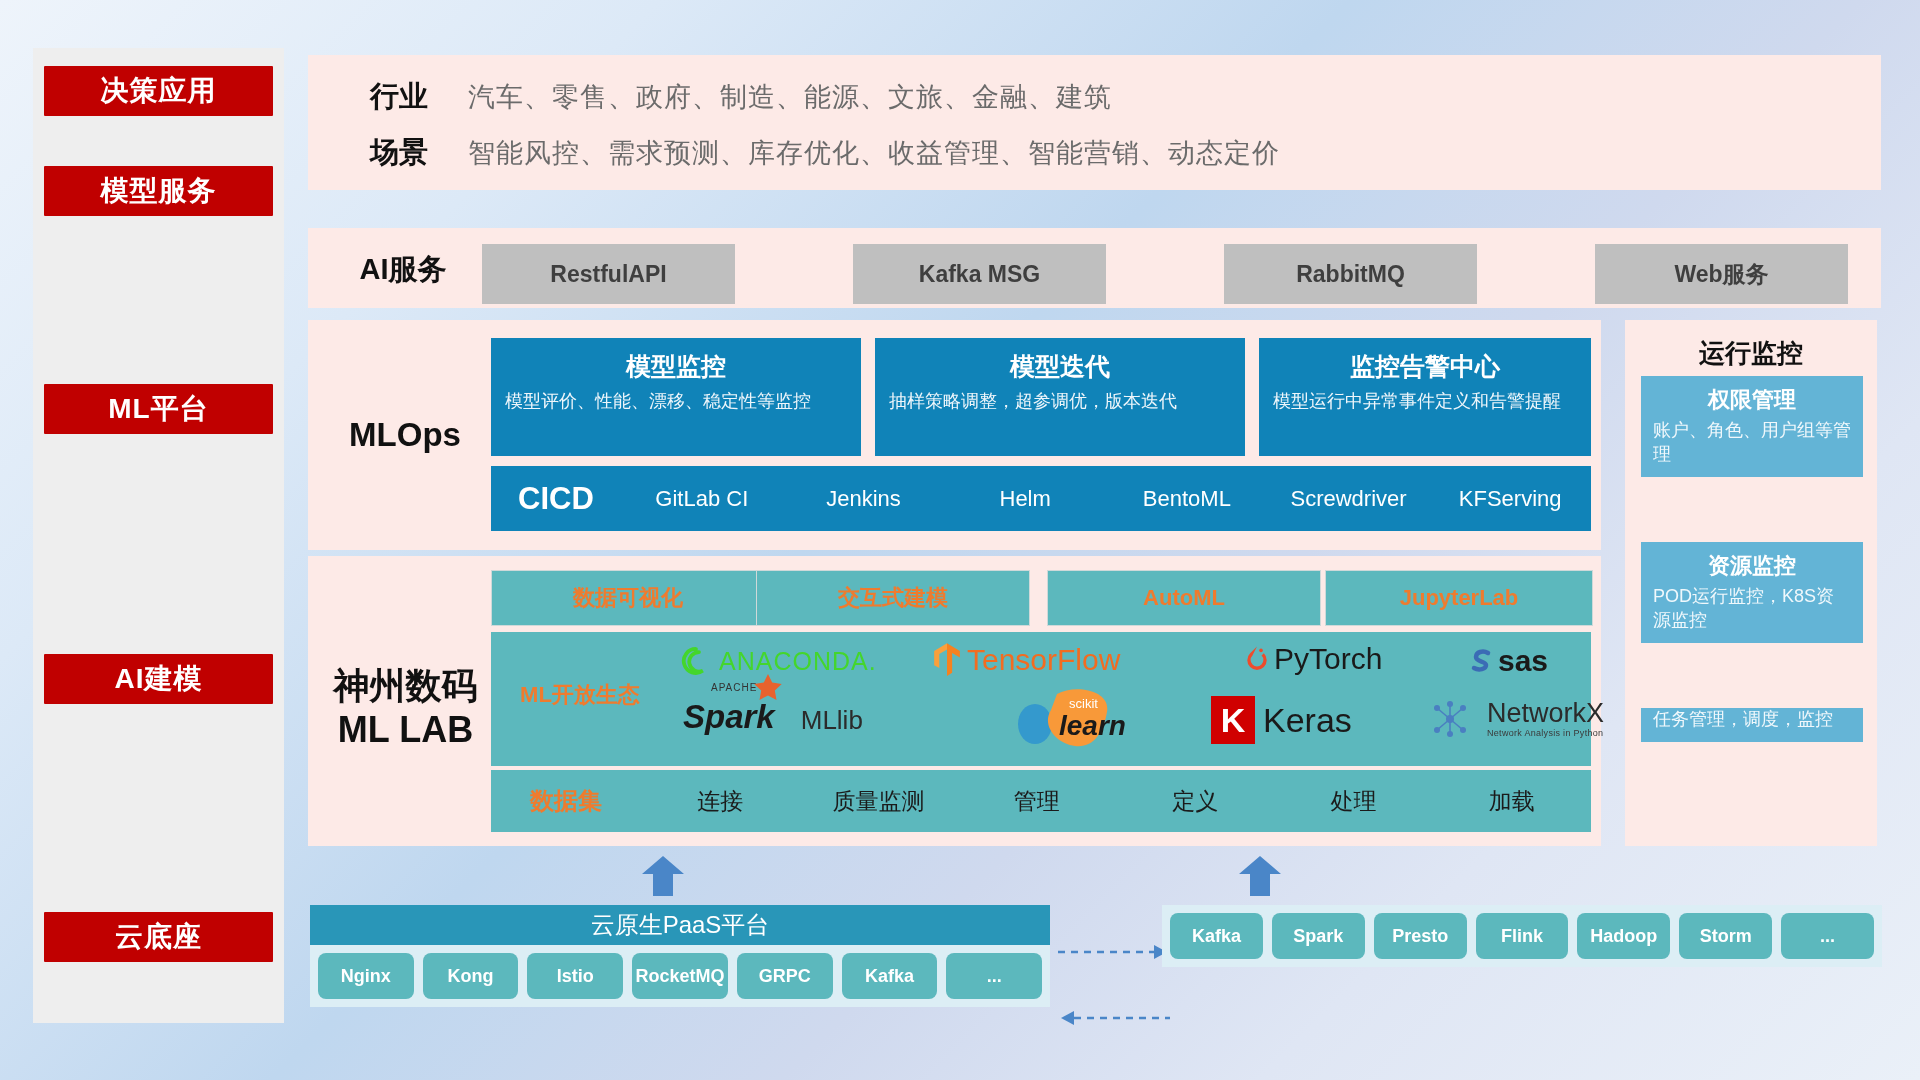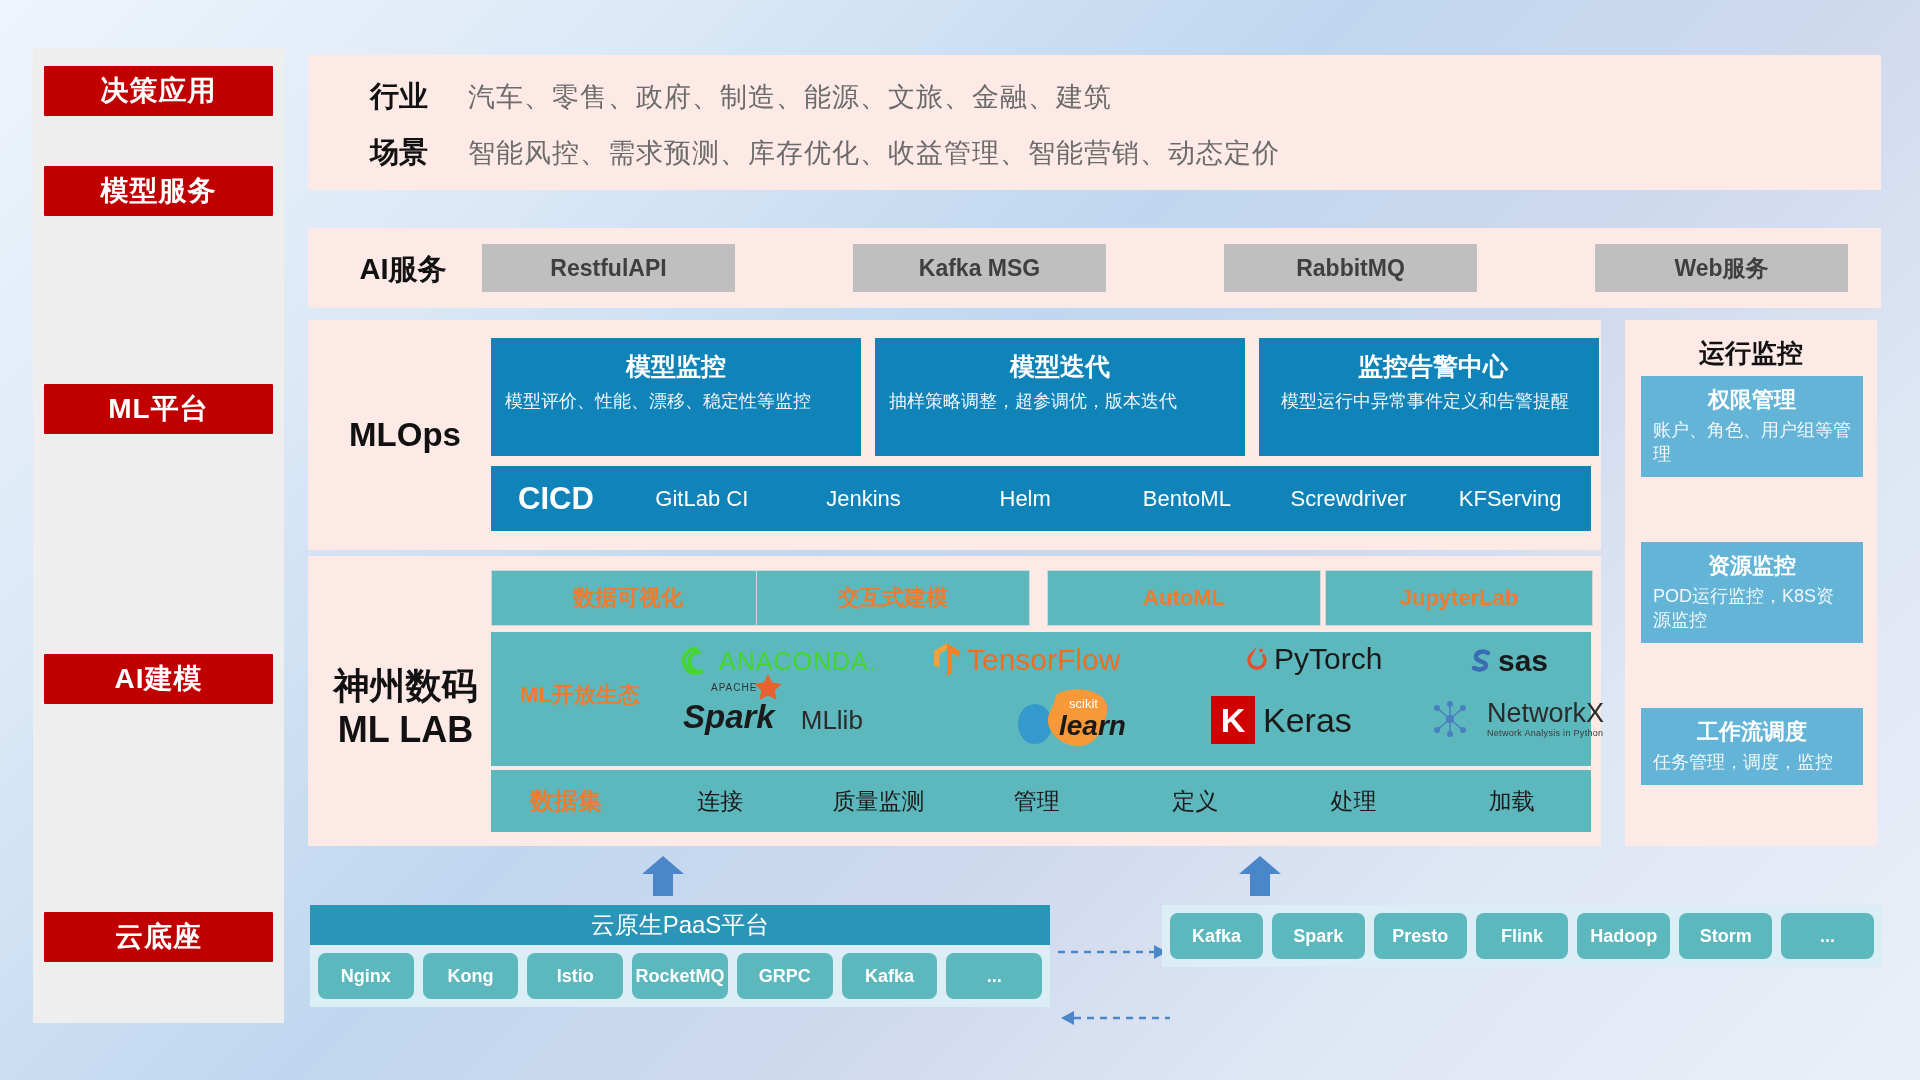--- a/index.html
+++ b/index.html
@@ -35,21 +35,21 @@
 
   
   #p-app{left:308px;top:55px;width:1573px;height:135px;}
   .ia-lab{font-size:29px;font-weight:bold;color:#111;}
   .ia-val{font-size:27px;color:#6b6b6b;letter-spacing:1px;}
 
   
   #p-svc{left:308px;top:228px;width:1573px;height:80px;}
   .svc-chip{
     background:#bfbfbf;color:#3f3f3f;font-size:23px;font-weight:bold;
-    display:flex;align-items:center;justify-content:center;height:48px;
+    display:flex;align-items:center;justify-content:center;height:60px;
   }
 
   
   #p-mlops{left:308px;top:320px;width:1293px;height:230px;}
   .mlcard{
     background:#1083b8;color:#fff;position:absolute;top:18px;height:118px;
     padding:0;
   }
   .mlcard h4{margin:0;padding:12px 0 4px;text-align:center;font-size:25px;font-weight:bold;}
   .mlcard p{margin:0;padding:2px 14px;font-size:18px;line-height:1.38;color:#eef6fb;}
@@ -147,21 +147,21 @@
     <div class="rowlabel" style="left:22px;top:60px;width:150px;height:110px;justify-content:center;font-size:33px;">MLOps</div>
 
     <div class="mlcard" style="left:183px;width:370px;">
       <h4>模型监控</h4>
       <p>模型评价、性能、漂移、稳定性等监控</p>
     </div>
     <div class="mlcard" style="left:567px;width:370px;">
       <h4>模型迭代</h4>
       <p>抽样策略调整，超参调优，版本迭代</p>
     </div>
-    <div class="mlcard" style="left:951px;width:332px;padding-left:8px;">
+    <div class="mlcard" style="left:951px;width:332px;">
       <h4>监控告警中心</h4>
       <p>模型运行中异常事件定义和告警提醒</p>
     </div>
 
     <div id="cicd">
       <div class="cicd-title">CICD</div>
       <div class="cicd-item">GitLab CI</div>
       <div class="cicd-item">Jenkins</div>
       <div class="cicd-item">Helm</div>
       <div class="cicd-item">BentoML</div>
@@ -283,21 +283,20 @@
     <div id="mon-title">运行监控</div>
     <div class="moncard" style="top:56px">
       <h5>权限管理</h5>
       <p>账户、角色、用户组等管理</p>
     </div>
     <div class="moncard" style="top:222px">
       <h5>资源监控</h5>
       <p>POD运行监控，K8S资源监控</p>
     </div>
     <div class="moncard" style="top:388px">
-      <h5>工作流调度</h5>
       <p>任务管理，调度，监控</p>
     </div>
   </div>
 
   <svg class="uparrow" style="left:640px;top:856px;" viewBox="0 0 46 40">
     <path d="M23 0 44 18h-11v22H13V18H2z" fill="#4a86c8"></path>
   </svg>
   <svg class="uparrow" style="left:1237px;top:856px;" viewBox="0 0 46 40">
     <path d="M23 0 44 18h-11v22H13V18H2z" fill="#4a86c8"></path>
   </svg>

